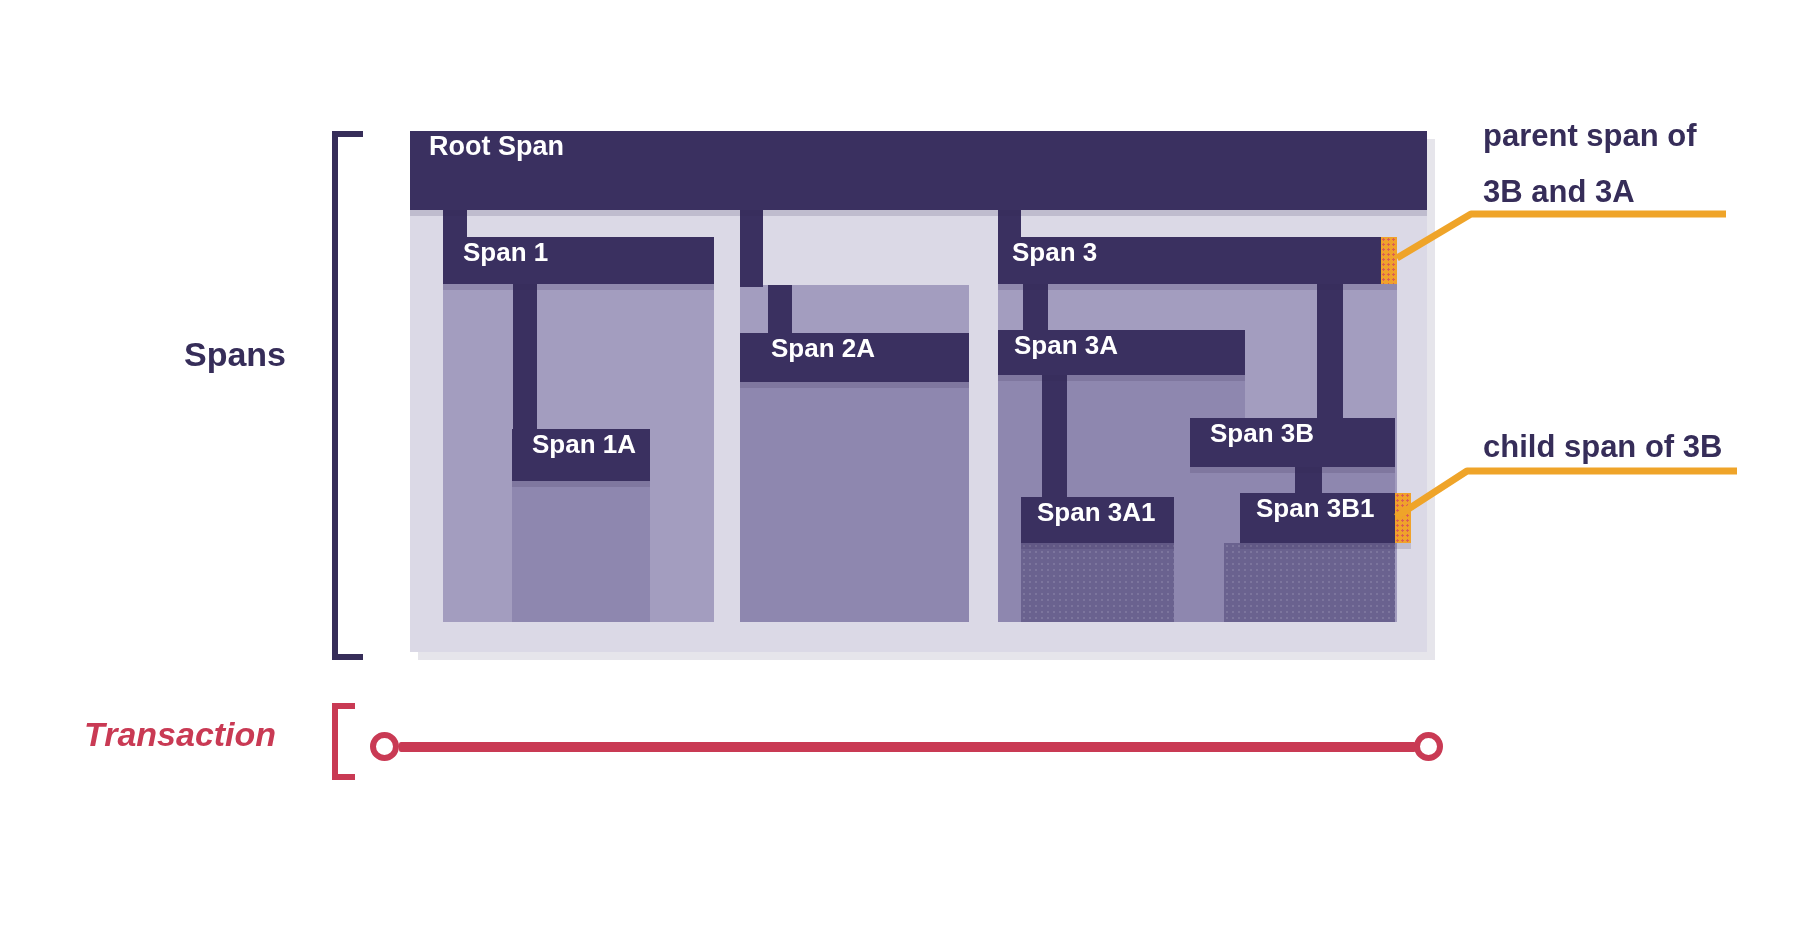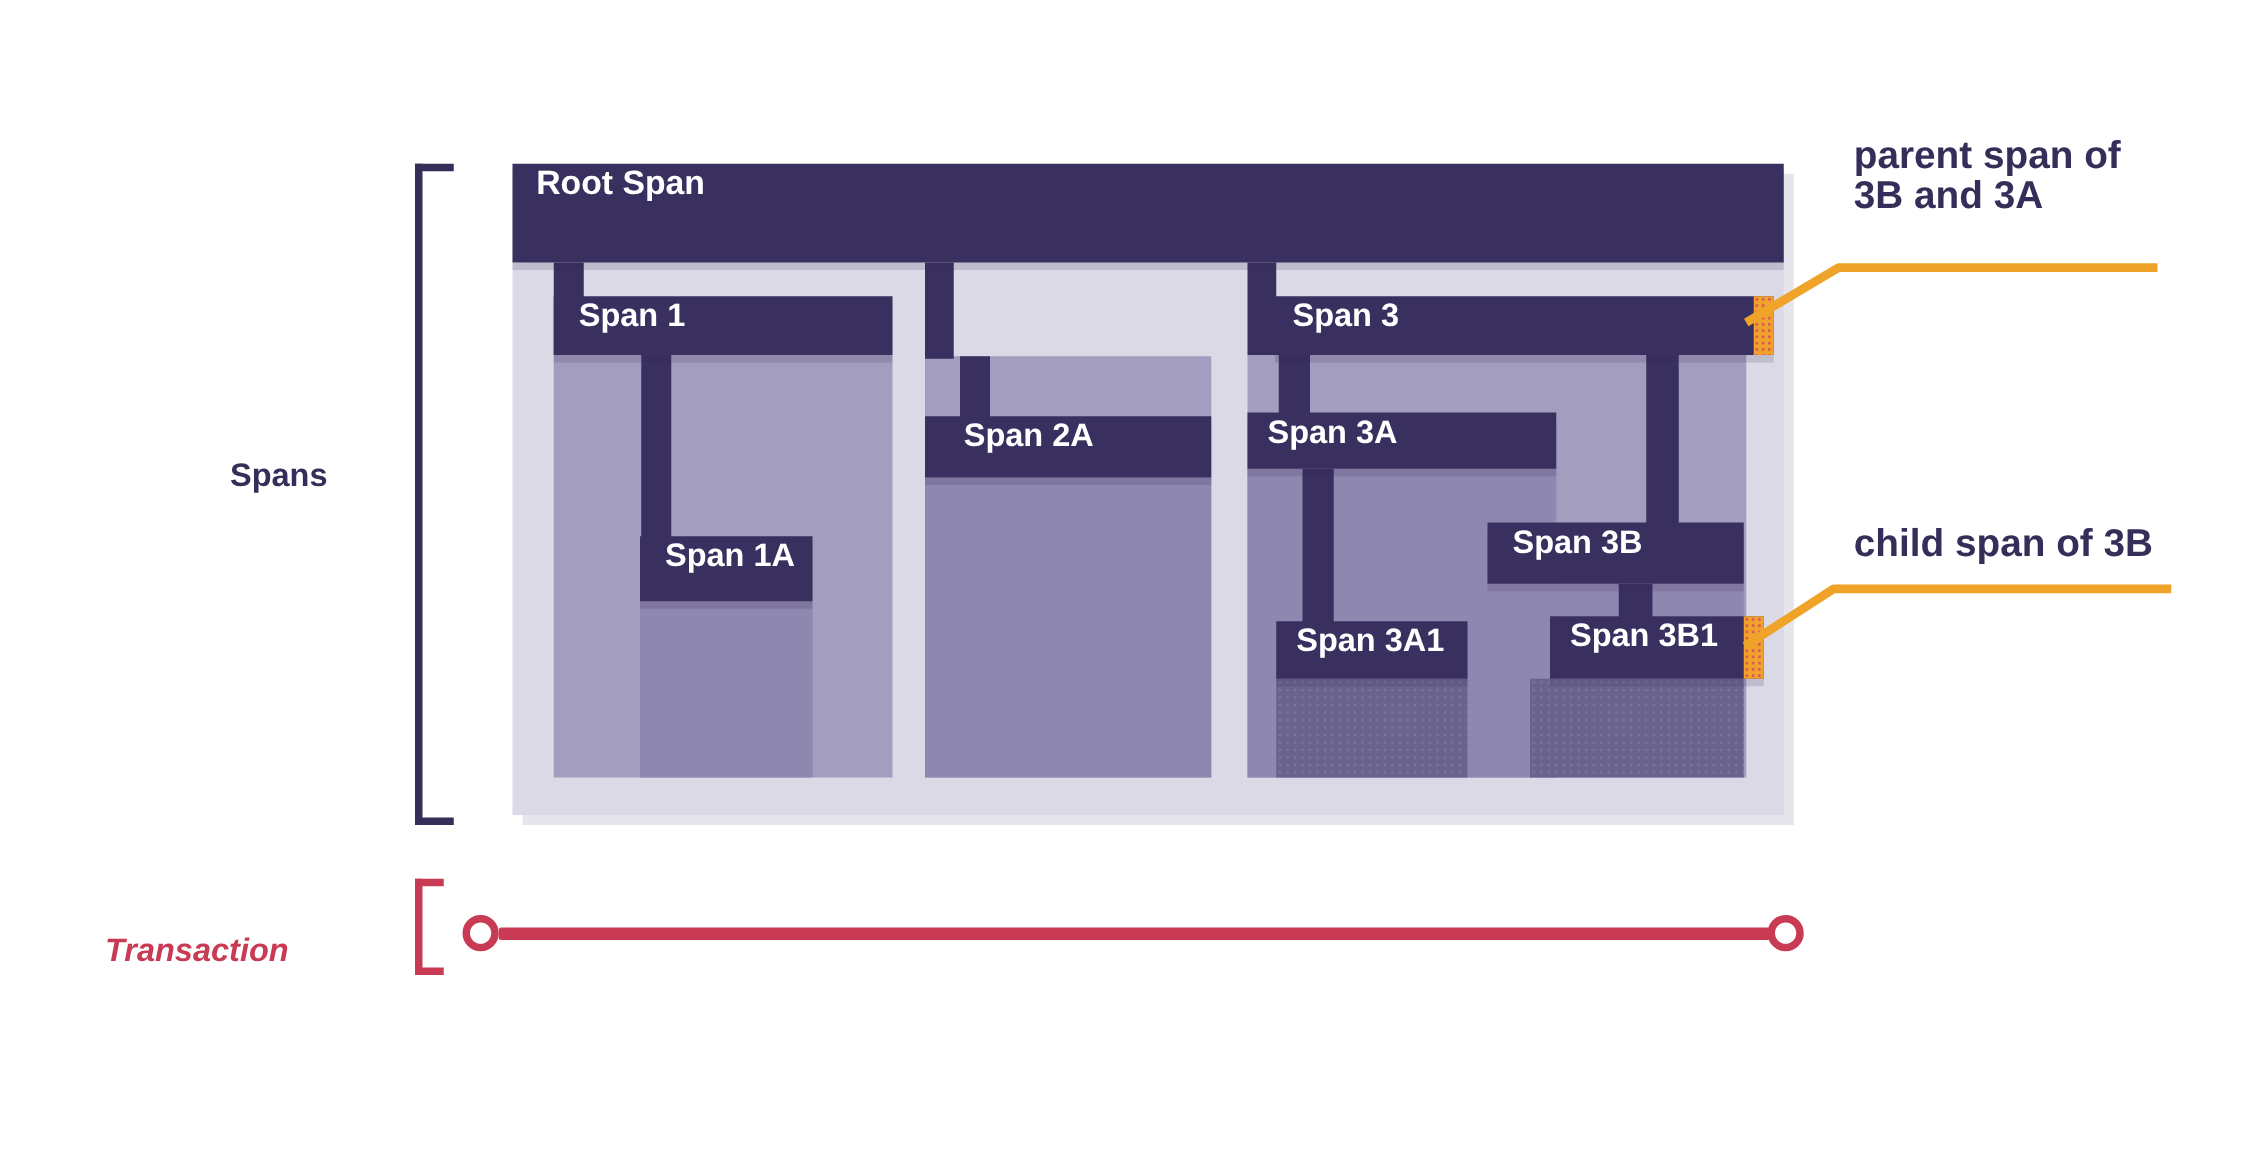--- a/index.html
+++ b/index.html
@@ -34,23 +34,23 @@
     background-size:6px 6px;
   }
   .cap{
     position:absolute; top:0; right:0; width:16px; height:100%;
     background-color:var(--orange);
     background-image:radial-gradient(rgba(213,70,95,0.75) 1.1px, transparent 1.4px);
     background-size:5px 5px;
   }
   .bracket-part{background:var(--ink);}
   .bracket-part.red{background:var(--red);}
-  .side-label{color:var(--ink); font-size:26px; line-height:1.1;margin-top:30px;}
+  .side-label{color:var(--ink); font-size:34px; line-height:1.1;}
   .side-label.red{color:var(--red);font-style:italic;}
-  .annotation{color:var(--ink); font-size:31px; line-height:32px; white-space:pre-line;}
+  .annotation{color:var(--ink); font-size:31px; line-height:56px; white-space:pre-line;}
   .t-line{background:var(--red); border-radius:2px;}
   .t-circle{
     width:29px; height:29px; box-sizing:border-box; border-radius:50%;
     border:6px solid var(--red); background:#fff;
   }
   svg.overlay{position:absolute; left:0; top:0; pointer-events:none;}
 </style>
 </head>
 <body>
 
@@ -82,21 +82,21 @@
   <div class="abs conn" style="left:1042px;top:375px;width:25px;height:123px;"></div>
   <div class="abs conn" style="left:1295px;top:467px;width:27px;height:27px;"></div>
 
   <div class="abs bar root" style="left:410px;top:131px;width:1017px;height:79px;">
     <span>Root Span</span>
   </div>
 
   <div class="abs bar pad-m" style="left:443px;top:237px;width:271px;height:47px;">
     <span>Span 1</span>
   </div>
-  <div class="abs bar" style="left:1020px;top:237px;width:399px;height:47px;padding-left:14px;">
+  <div class="abs bar" style="left:998px;top:237px;width:399px;height:47px;padding-left:14px;">
     <span>Span 3</span>
     <span class="cap"></span>
   </div>
 
   <div class="abs bar" style="left:512px;top:429px;width:138px;height:52px;">
     <span>Span 1A</span>
   </div>
   <div class="abs bar pad-l" style="left:740px;top:333px;width:229px;height:49px;">
     <span>Span 2A</span>
   </div>

